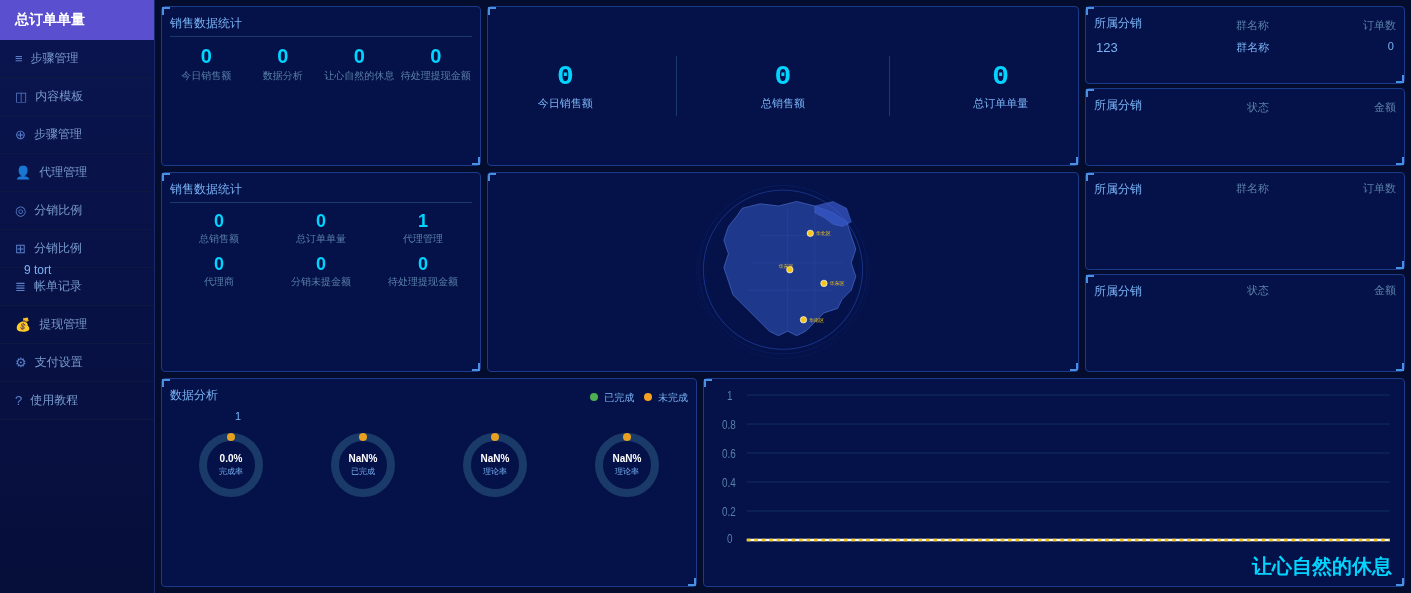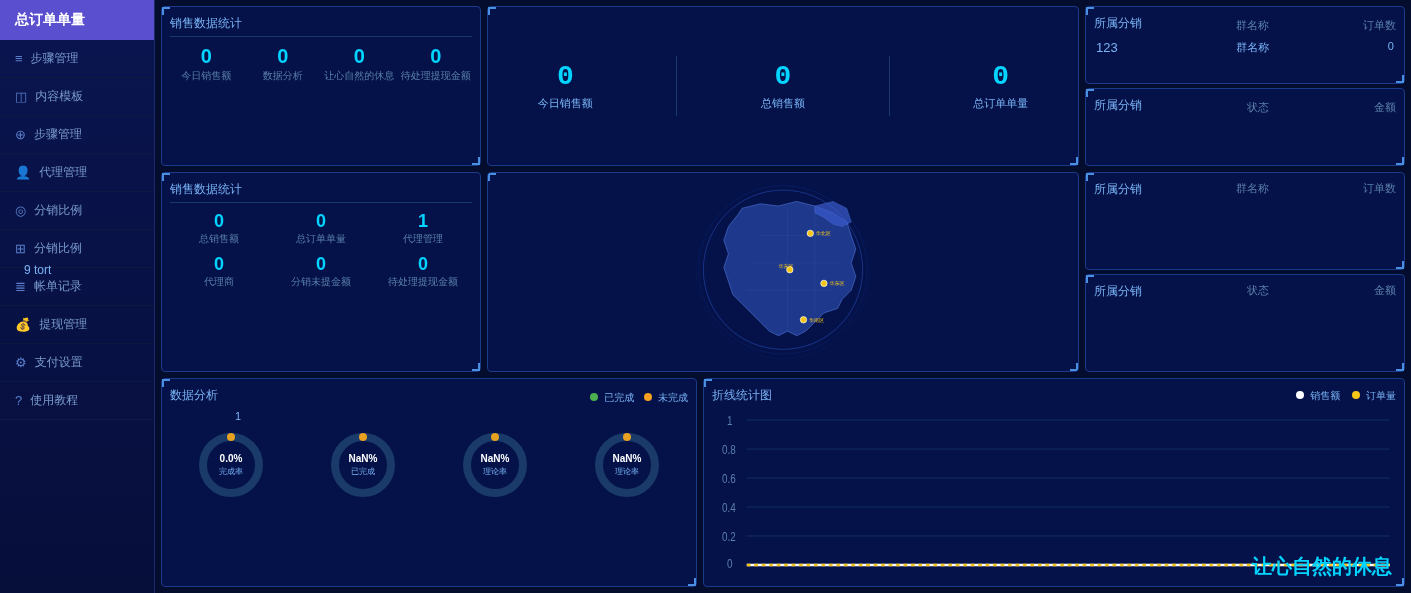--- a/index.html
+++ b/index.html
@@ -525,33 +525,20 @@
             <circle cx="35" cy="35" r="28" fill="none" stroke="#1a3a6a" stroke-width="8"></circle>
             <circle cx="35" cy="35" r="28" fill="none" stroke="#e8a020" stroke-width="8" stroke-dasharray="0 176" stroke-linecap="round" transform="rotate(-90 35 35)"></circle>
             <text x="35" y="32" text-anchor="middle" fill="#fff" font-size="10" font-weight="bold">NaN%</text>
             <text x="35" y="44" text-anchor="middle" fill="#7ab3f5" font-size="8">理论率</text>
           </svg>
         </div>
       </div>
     </div>
 
     <div class="panel chart-panel" style="position:relative;">
-      <div style="display:flex; justify-content:space-between; align-items:center; margin-bottom:4px;">
-        <span class="panel-title" style="border:none;margin:0;">折线统计图</span>
-        <div class="chart-legend">
-          <span>
-            <span style="display:inline-block;width:8px;height:8px;border-radius:50%;background:#ffffff;margin-right:3px;"></span>
-            <span style="color:#7ab3f5;">销售额</span>
-          </span>
-          <span>
-            <span style="display:inline-block;width:8px;height:8px;border-radius:50%;background:#f5c518;margin-right:3px;"></span>
-            <span style="color:#7ab3f5;">订单量</span>
-          </span>
-        </div>
-      </div>
 
       <svg width="100%" height="calc(100% - 30px)" viewBox="0 0 550 100" preserveAspectRatio="none" style="display:block;">
 
         <text x="12" y="8" fill="#5a7faa" font-size="8">1</text>
         <text x="8" y="26" fill="#5a7faa" font-size="8">0.8</text>
         <text x="8" y="44" fill="#5a7faa" font-size="8">0.6</text>
         <text x="8" y="62" fill="#5a7faa" font-size="8">0.4</text>
         <text x="8" y="80" fill="#5a7faa" font-size="8">0.2</text>
         <text x="12" y="97" fill="#5a7faa" font-size="8">0</text>
 

